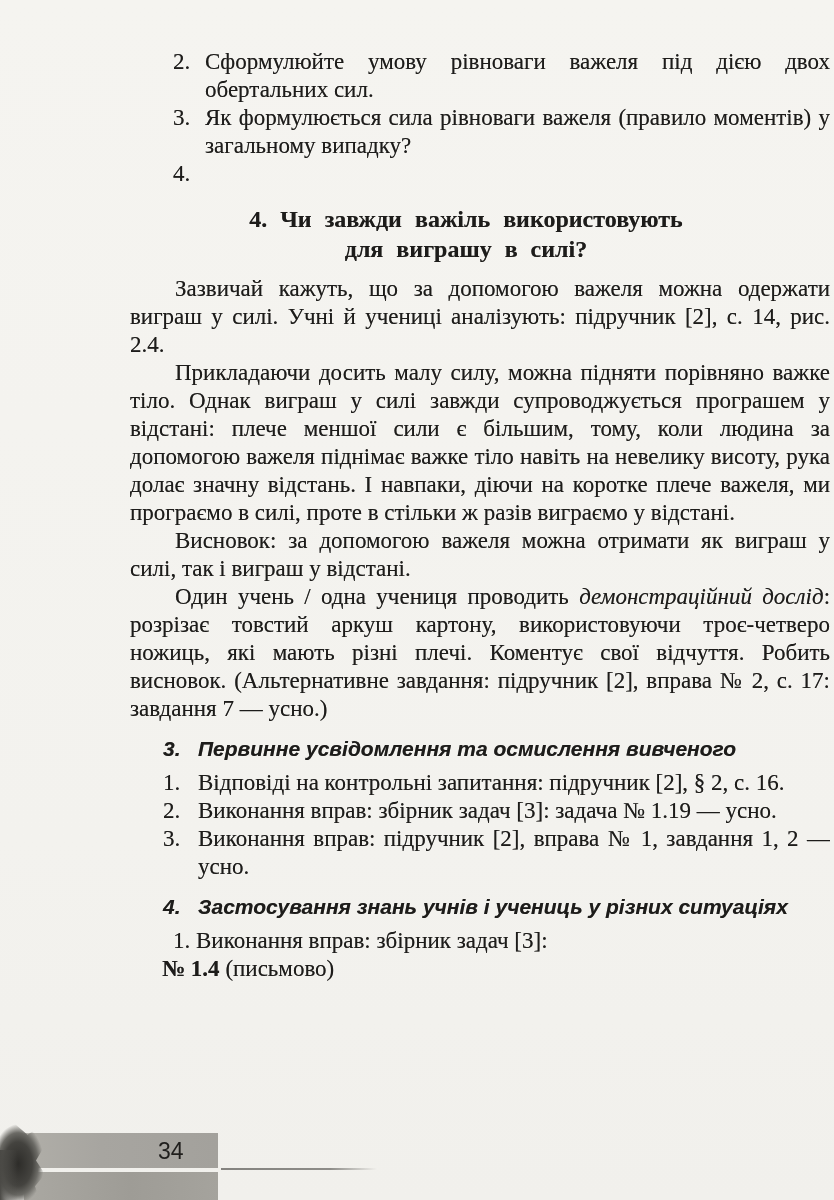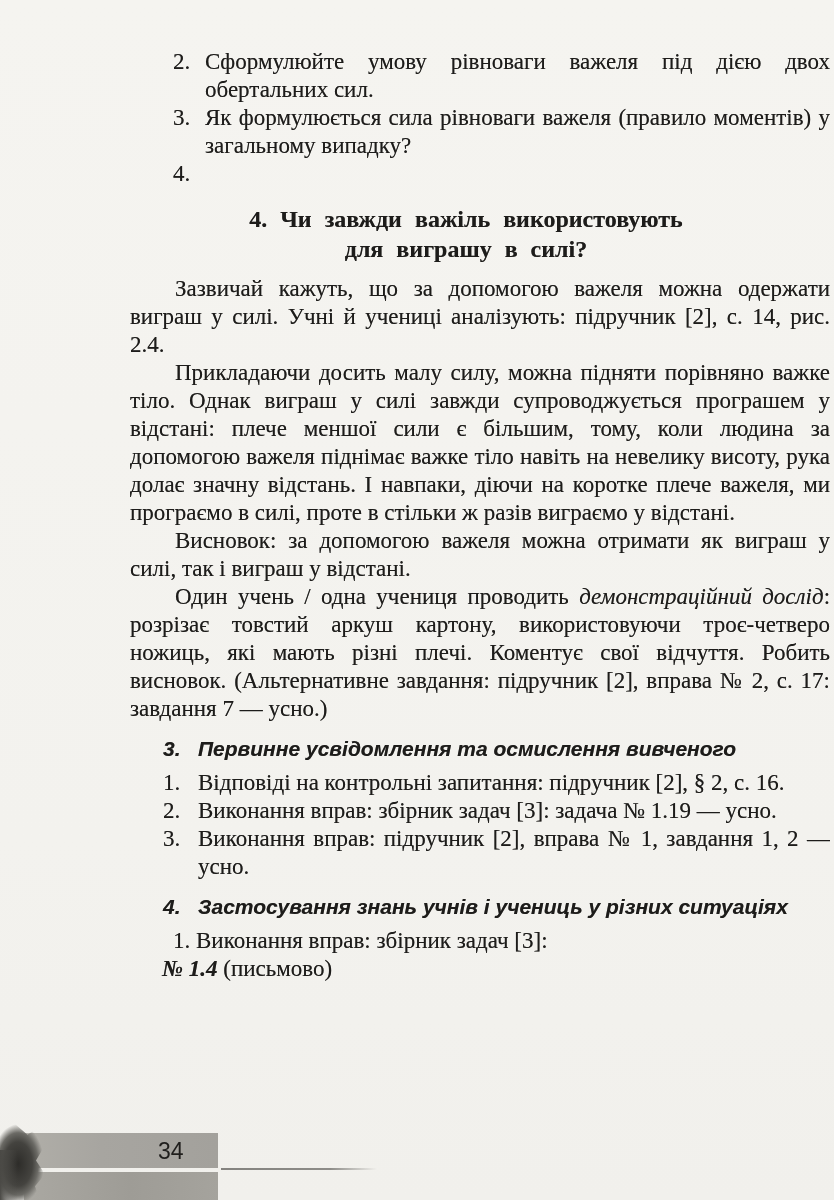--- a/index.html
+++ b/index.html
@@ -62,21 +62,21 @@
   }
   .sec-head .num { flex: 0 0 35px; }
 
   .slist { margin: 0; }
   .sitem { display: flex; }
   .sitem .num { flex: 0 0 35px; margin-left: 33px; }
   .sitem .txt { flex: 1 1 auto; text-align: justify; }
 
   .task-line { margin: 0 0 0 43px; text-align: left; }
   .task-ref  { margin: 0 0 0 32px; text-align: left; }
-  .task-ref .bold-it { font-weight: 700; font-style: italic; }
+  .task-ref .bold-it { font-weight: 700; }
 
   
   .footer-band-top {
     position: absolute; left: 24px; top: 1133px;
     width: 194px; height: 35px;
     background: linear-gradient(90deg, #b0aea8 0%, #a7a5a0 40%, #a3a19c 100%);
   }
   .footer-band-bottom {
     position: absolute; left: 24px; top: 1172px;
     width: 194px; height: 28px;

